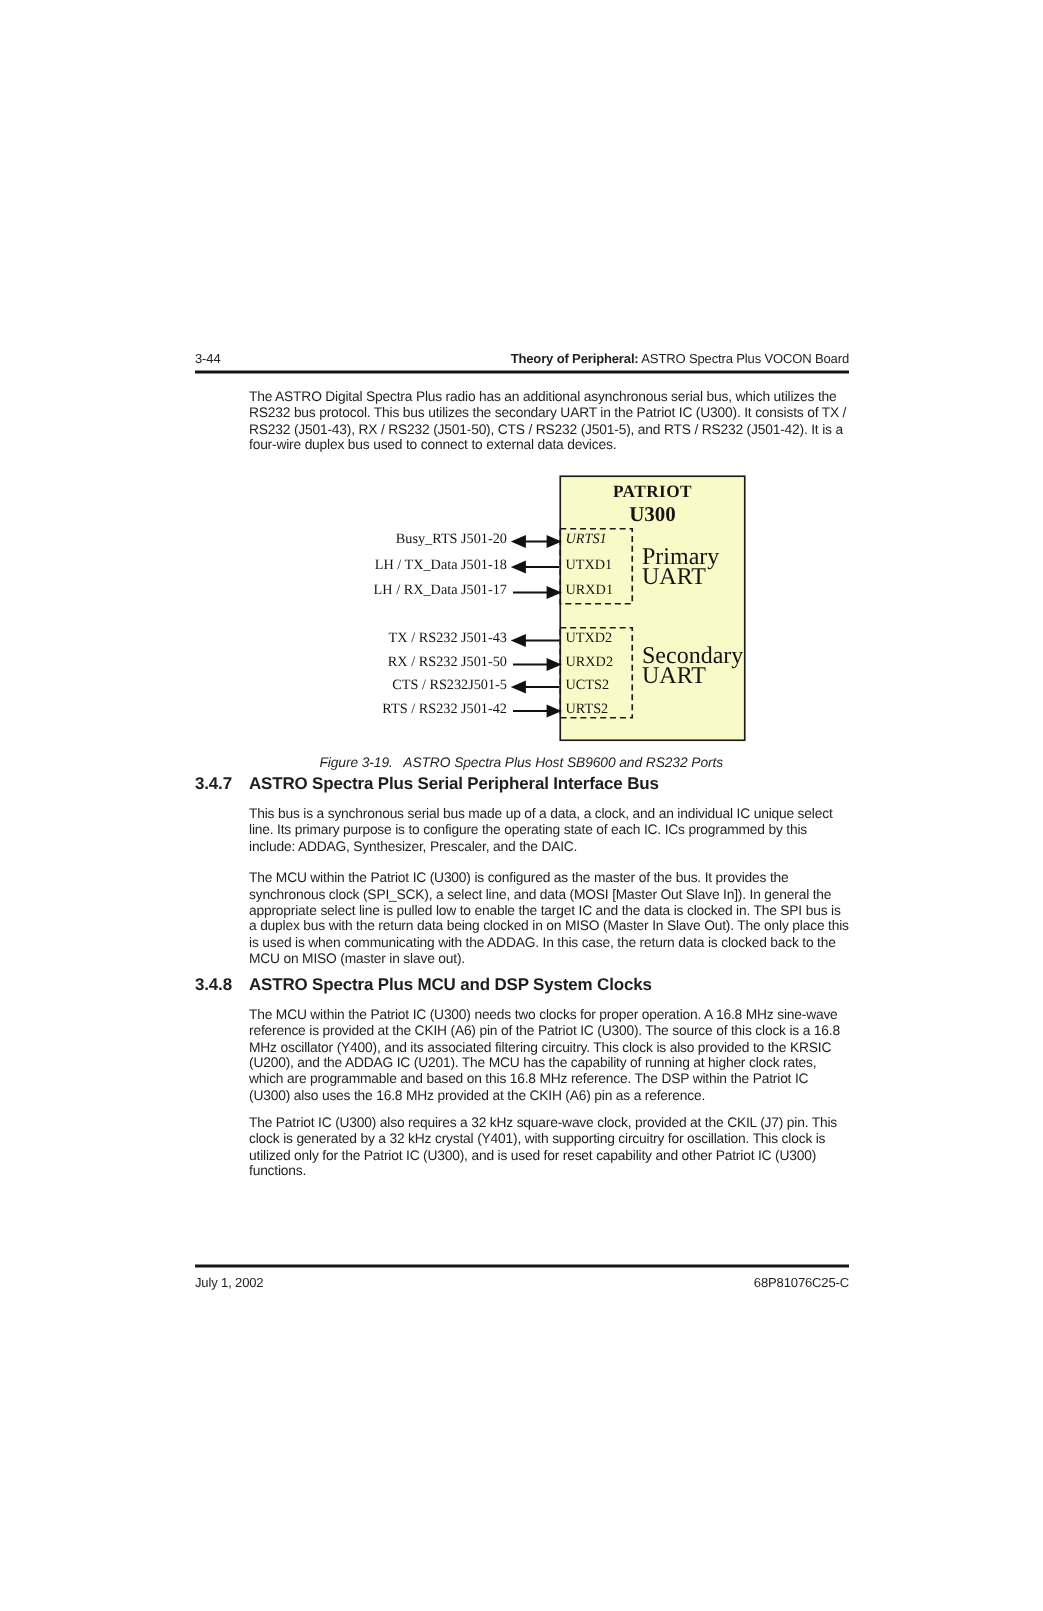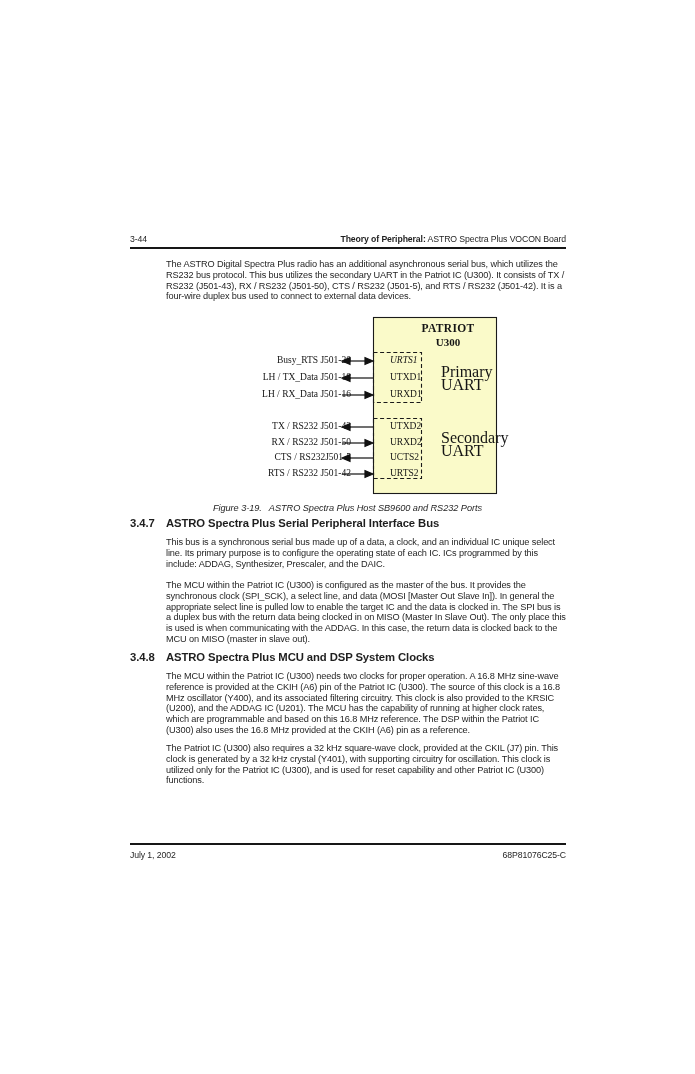--- a/index.html
+++ b/index.html
@@ -15,25 +15,25 @@
     font-size:9.2px; line-height:10.75px; letter-spacing:-0.12px;
     width:401px; left:166px; text-align:left;
   }
   .heading-row { left:130px; width:436px; font-weight:bold; font-size:11.3px; letter-spacing:-0.1px; }
   .heading-num { display:inline-block; width:36px; }
   .caption { left:130px; width:435px; text-align:center; font-style:italic; font-size:9.2px; letter-spacing:-0.05px; }
   .caption .cap-title { margin-left:7px; }
   
   .diagram { left:238px; top:310px; width:272px; height:190px; }
   .diagram svg { position:absolute; left:0; top:0; }
-  .dg-text { position:absolute; font-family:"Liberation Serif","DejaVu Serif",serif; color:#151515;padding-left:13px; }
+  .dg-text { position:absolute; font-family:"Liberation Serif","DejaVu Serif",serif; color:#151515; }
   .sig-label { left:0; width:100px; text-align:right; font-size:9.5px; white-space:nowrap; }
   .pin-label { left:139px; width:46px; text-align:left; font-size:9.5px; }
   .chip-title { left:136px; width:122px; text-align:center; font-weight:bold; font-size:11.5px; letter-spacing:0.3px; }
-  .chip-ref { left:136px; width:122px; text-align:center; font-weight:bold; font-size:11px; }
+  .chip-ref { left:136px; width:122px; text-align:center; font-weight:bold; font-size:14px; }
   .uart-label { left:190px; width:70px; font-size:16px; line-height:12.5px; }
 </style>
 </head>
 <body>
 
 <div class="page">
 
   <div class="abs hf-text" style="left:130px; top:234px;">3-44</div>
   <div class="abs hf-text" style="left:130px; top:234px; width:436px; text-align:right;">
     <span style="font-weight:bold;">Theory of Peripheral:</span><span> ASTRO Spectra Plus VOCON Board</span>
@@ -93,21 +93,21 @@
       <div>Primary</div>
       <div>UART</div>
     </div>
     <div class="dg-text uart-label" style="top:122px;">
       <div>Secondary</div>
       <div>UART</div>
     </div>
 
     <div class="dg-text sig-label" style="top:45px;">Busy_RTS J501-20</div>
     <div class="dg-text sig-label" style="top:62px;">LH / TX_Data J501-18</div>
-    <div class="dg-text sig-label" style="top:79px;">LH / RX_Data J501-16</div>
+    <div class="dg-text sig-label" style="top:79px;">LH / RX_Data J501-17</div>
     <div class="dg-text sig-label" style="top:111px;">TX / RS232 J501-43</div>
     <div class="dg-text sig-label" style="top:127px;">RX / RS232 J501-50</div>
     <div class="dg-text sig-label" style="top:142px;">CTS / RS232J501-5</div>
     <div class="dg-text sig-label" style="top:158px;">RTS / RS232 J501-42</div>
   </div>
 
   <div class="abs caption" style="top:503px;">
     <span>Figure 3-19.</span><span class="cap-title">ASTRO Spectra Plus Host SB9600 and RS232 Ports</span>
   </div>
 

